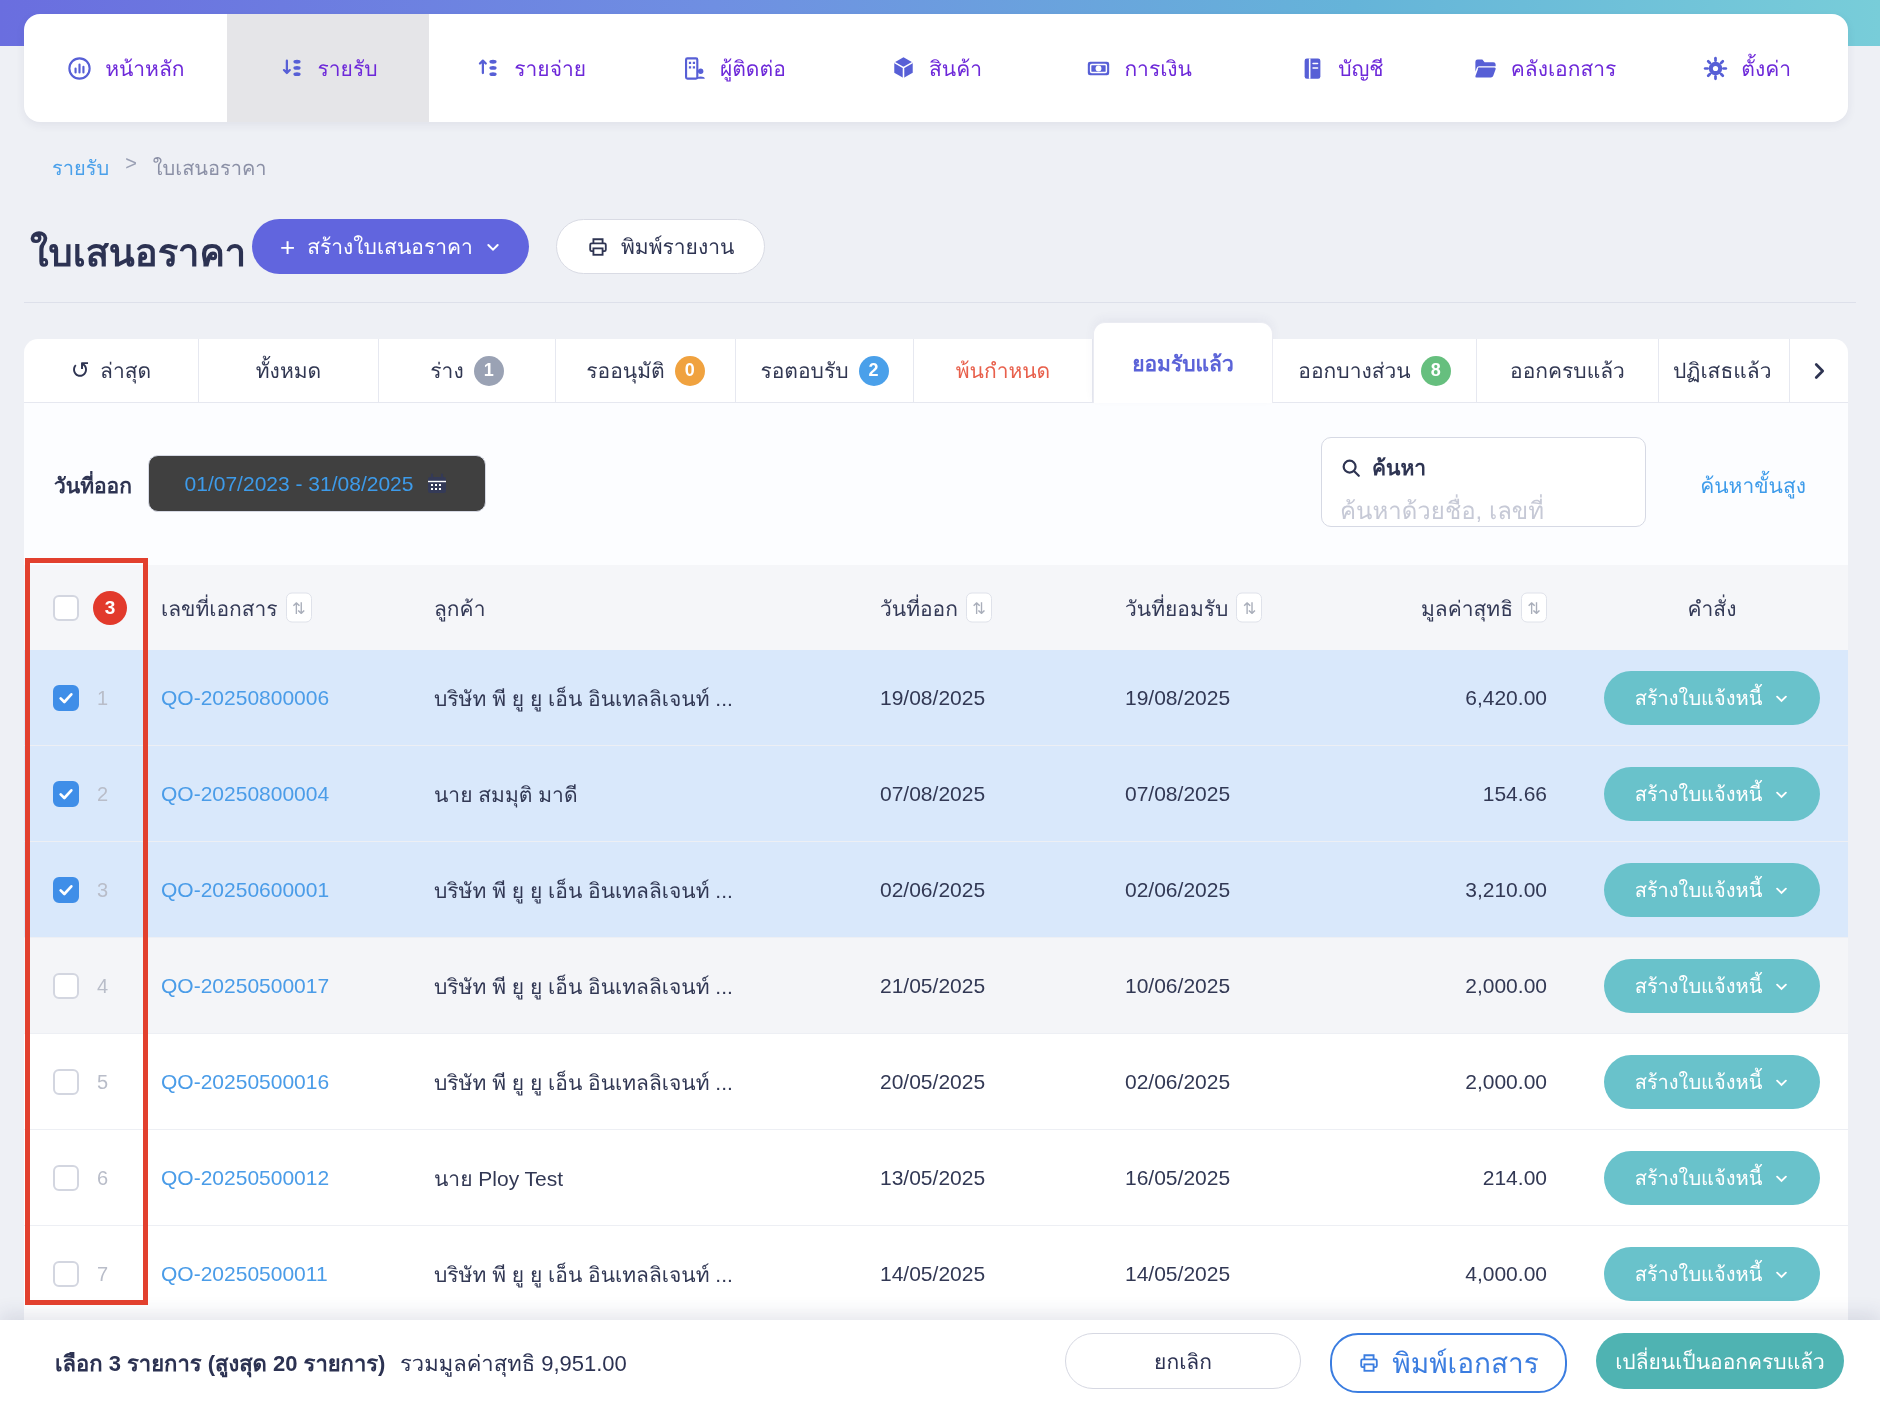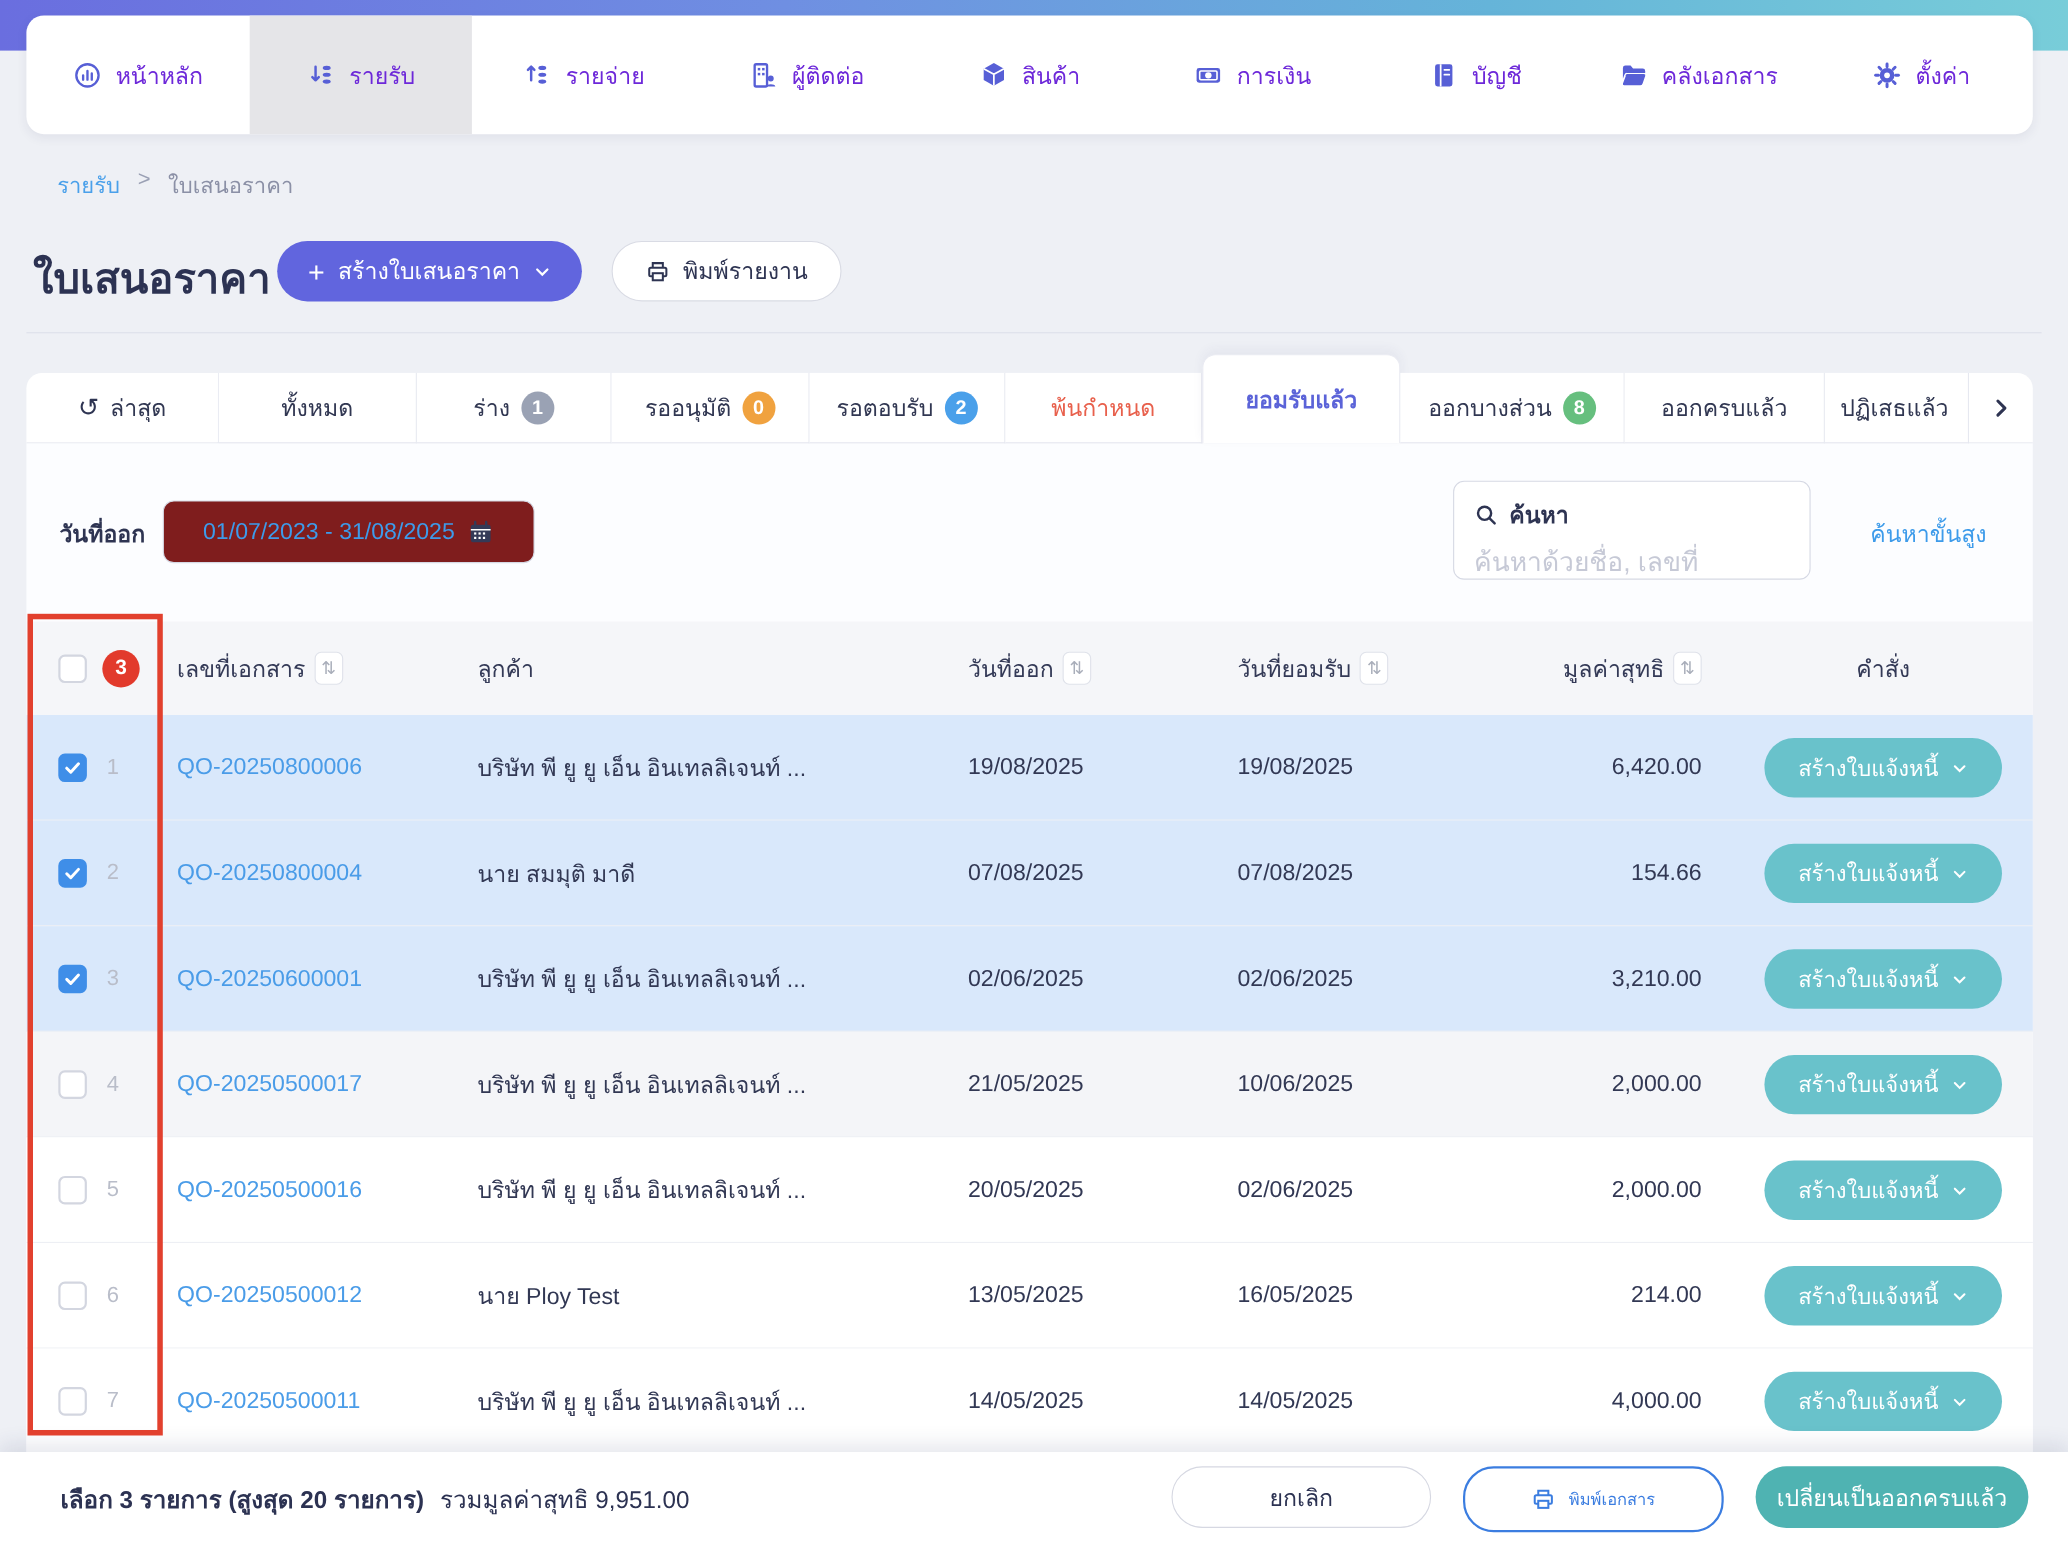--- a/index.html
+++ b/index.html
@@ -49,21 +49,21 @@
     display:inline-flex; align-items:center; justify-content:center; padding:0 6px; }
   .bdg-gray { background:#9aa2b4; } .bdg-orange { background:#f0a23f; }
   .bdg-blue { background:#4aa0ea; } .bdg-green { background:#66bf7e; }
   .hist-glyph { font-size:23px; color:#2e3452; line-height:1; }
 
   
   .panel { position:absolute; left:24px; top:403px; width:1824px; height:917px; background:#fcfdff; }
 
   
   .date-label { position:absolute; left:30px; top:66px; font-size:21px; font-weight:bold; color:#2e3452; }
-  .date-box { position:absolute; left:124px; top:52px; width:338px; height:57px; background:#7f1d1d;
+  .date-box { position:absolute; left:124px; top:52px; width:338px; height:57px; background:#404040;
     border:1px solid #d6d9e4; border-radius:10px; display:flex; align-items:center; justify-content:center; gap:12px; cursor:pointer; }
   .date-box span { font-size:21px; color:#3d9bea; }
   .search-box { position:absolute; left:1297px; top:34px; width:325px; height:90px; background:#fff;
     border:1px solid #d6d9e4; border-radius:10px; padding:13px 18px; cursor:text; }
   .search-l1 { display:flex; align-items:center; gap:10px; font-size:21px; font-weight:bold; color:#2e3452; }
   .search-l2 { margin-top:7px; font-size:24px; color:#c6c9d6; }
   .adv-link { position:absolute; right:42px; top:66px; font-size:21px; color:#3d9bea; cursor:pointer; }
 
   
   .thead { position:absolute; left:0; top:162px; width:1824px; height:85px; background:#f5f6f9; }
@@ -95,21 +95,21 @@
     border:5px solid #e2402e; z-index:50; pointer-events:none; }
 
   
   .bottombar { position:absolute; left:0; top:1320px; width:1880px; height:82px; background:#fff;
     box-shadow:0 -6px 18px rgba(45,50,95,.12); z-index:40; }
   .sel-summary { position:absolute; left:55px; top:26px; font-size:22px; font-weight:bold; color:#2c3252; }
   .sel-total { position:absolute; left:400px; top:26px; font-size:22px; color:#2c3252; }
   .btn-cancel { position:absolute; left:1065px; top:13px; width:236px; height:56px; border-radius:28px;
     background:#fff; border:1px solid #d6d8e2; font-size:21px; color:#2c3252; cursor:pointer; font-family:inherit; }
   .btn-printdoc { position:absolute; left:1330px; top:13px; width:237px; height:60px; border-radius:28px;
-    background:#fff; border:2px solid #3b7de0; font-size:15px; color:#3b7de0; cursor:pointer;
+    background:#fff; border:2px solid #3b7de0; font-size:28px; color:#3b7de0; cursor:pointer;
     display:flex; align-items:center; justify-content:center; gap:12px; font-family:inherit; }
   .btn-primary { position:absolute; left:1596px; top:13px; width:248px; height:56px; border-radius:28px;
     background:#4fb3b2; border:none; font-size:21px; color:#fff; cursor:pointer; font-family:inherit; }
 </style>
 </head>
 <body>
 
 <div class="app">
 
   <div class="top-strip"></div>

